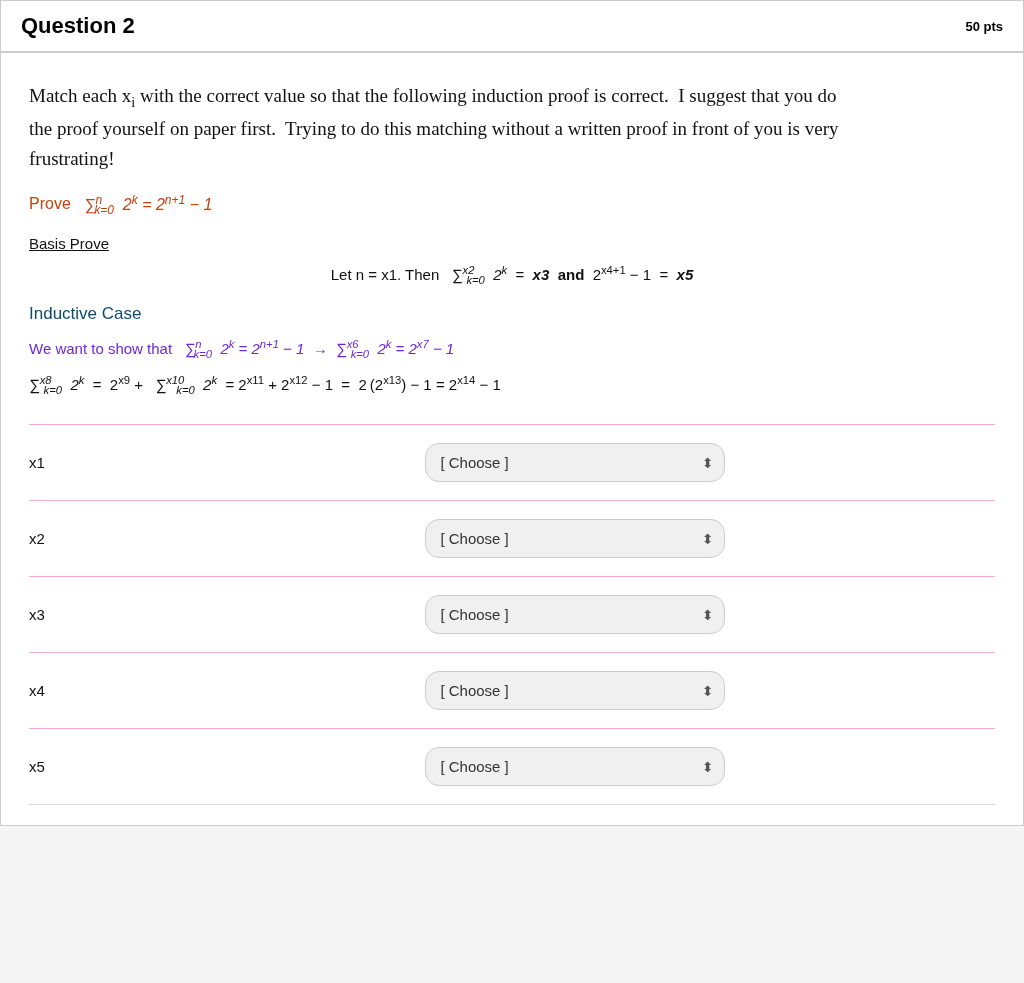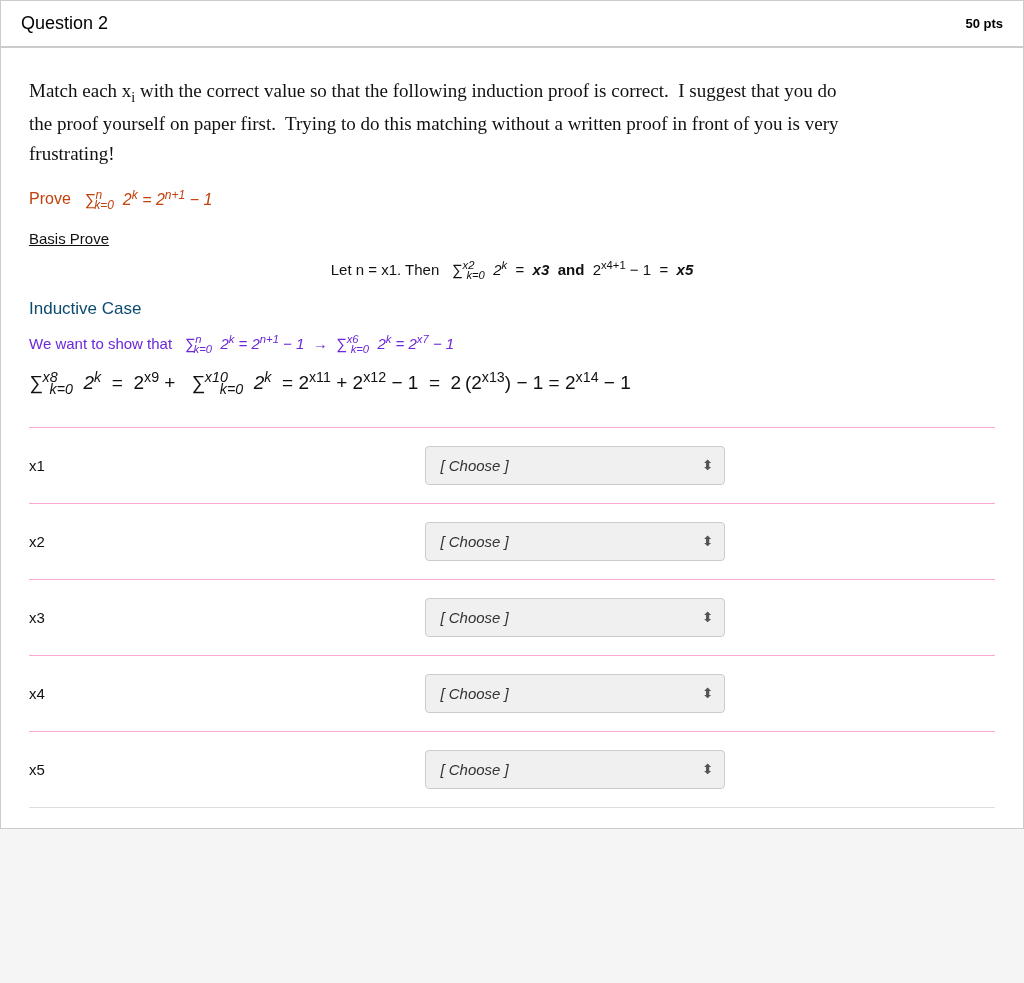--- a/index.html
+++ b/index.html
@@ -17,22 +17,22 @@
     }
     .header {
       display: flex;
       justify-content: space-between;
       align-items: center;
       padding: 12px 20px;
       border-bottom: 2px solid #ccc;
       background: #fff;
     }
     .header-title {
-      font-size: 18px;
-      font-weight: normal;
+      font-size: 22px;
+      font-weight: bold;
       font-family: Arial, sans-serif;
     }
     .header-pts {
       font-size: 13px;
       font-weight: bold;
       font-family: Arial, sans-serif;
     }
     .content {
       padding: 28px 28px 20px 28px;
     }
@@ -70,21 +70,21 @@
       margin-bottom: 14px;
       color: #0c4a6e;
     }
     .want-line {
       font-size: 15px;
       font-family: Arial, sans-serif;
       margin-bottom: 10px;
       color: #6d28d9;
     }
     .big-eq {
-      font-size: 19px;
+      font-size: 15px;
       font-family: Arial, sans-serif;
       margin-bottom: 24px;
       color: #111;
       line-height: 1.8;
     }
     .match-table {
       width: 100%;
       border-collapse: collapse;
     }
     .match-table tr {
@@ -114,24 +114,23 @@
     }
     .select-wrapper select {
       appearance: none;
       -webkit-appearance: none;
       width: 100%;
       padding: 10px 40px 10px 14px;
       font-size: 15px;
       font-family: Arial, sans-serif;
       background: #f0f0f0;
       border: 1px solid #ccc;
-      border-radius: 4px;
+      border-radius: 14px;
       color: #333;
       cursor: pointer;
-      font-style: italic;
     }
     .select-arrow {
       position: absolute;
       right: 12px;
       top: 50%;
       transform: translateY(-50%);
       pointer-events: none;
       font-size: 14px;
       color: #555;
     }

